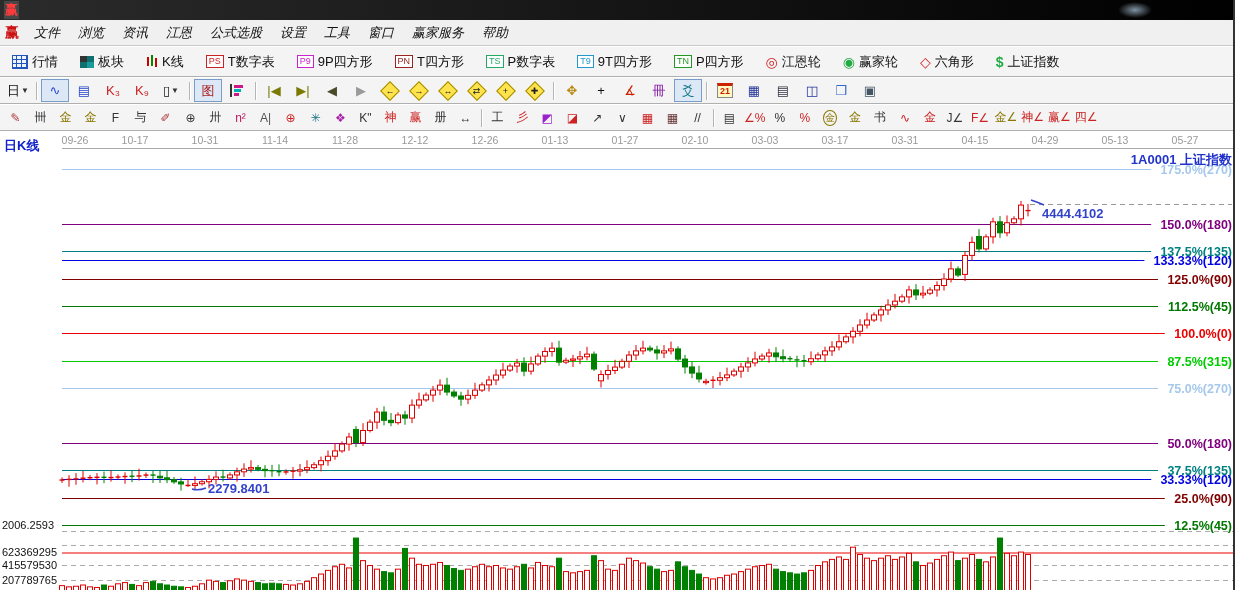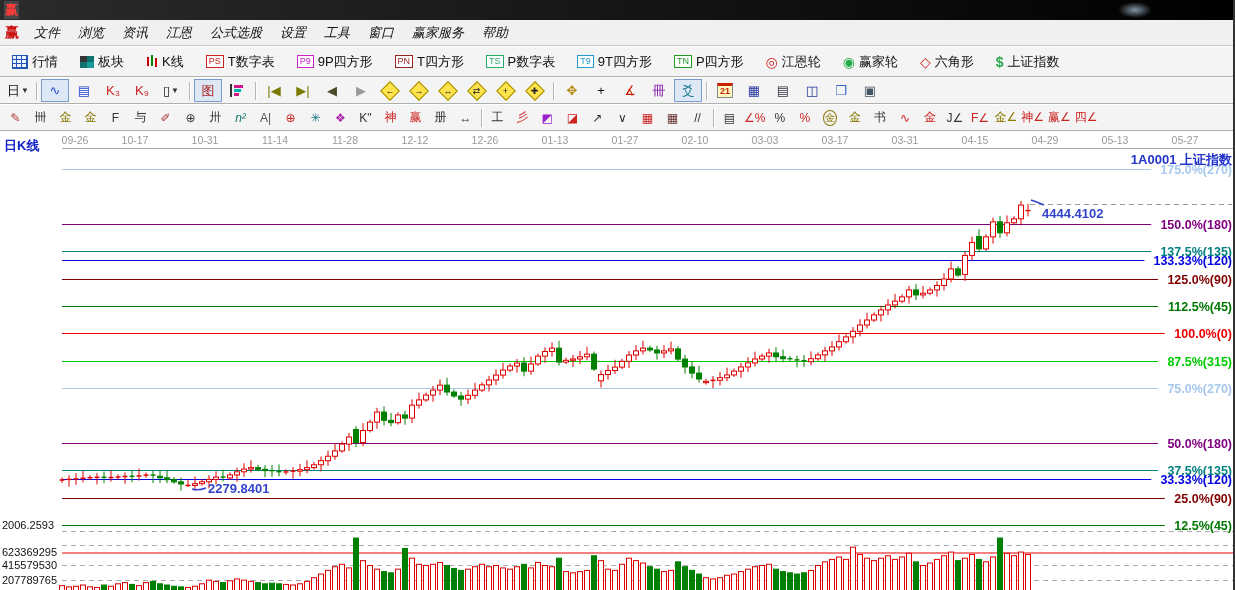--- a/index.html
+++ b/index.html
@@ -258,21 +258,21 @@
     <div class="dbtn">
       <span style="color: rgb(170, 51, 51);">✐</span>
     </div>
     <div class="dbtn">
       <span style="color: rgb(51, 51, 51);">⊕</span>
     </div>
     <div class="dbtn">
       <span style="color: rgb(51, 51, 51);">卅</span>
     </div>
     <div class="dbtn">
-      <span style="color: #0f766e; font-style: italic;">n²</span>
+      <span style="color: #be185d;">n²</span>
     </div>
     <div class="dbtn">
       <span style="color: rgb(85, 85, 85);">A|</span>
     </div>
     <div class="dbtn">
       <span style="color: rgb(204, 34, 34);">⊕</span>
     </div>
     <div class="dbtn">
       <span style="color: rgb(34, 119, 136);">✳</span>
     </div>

